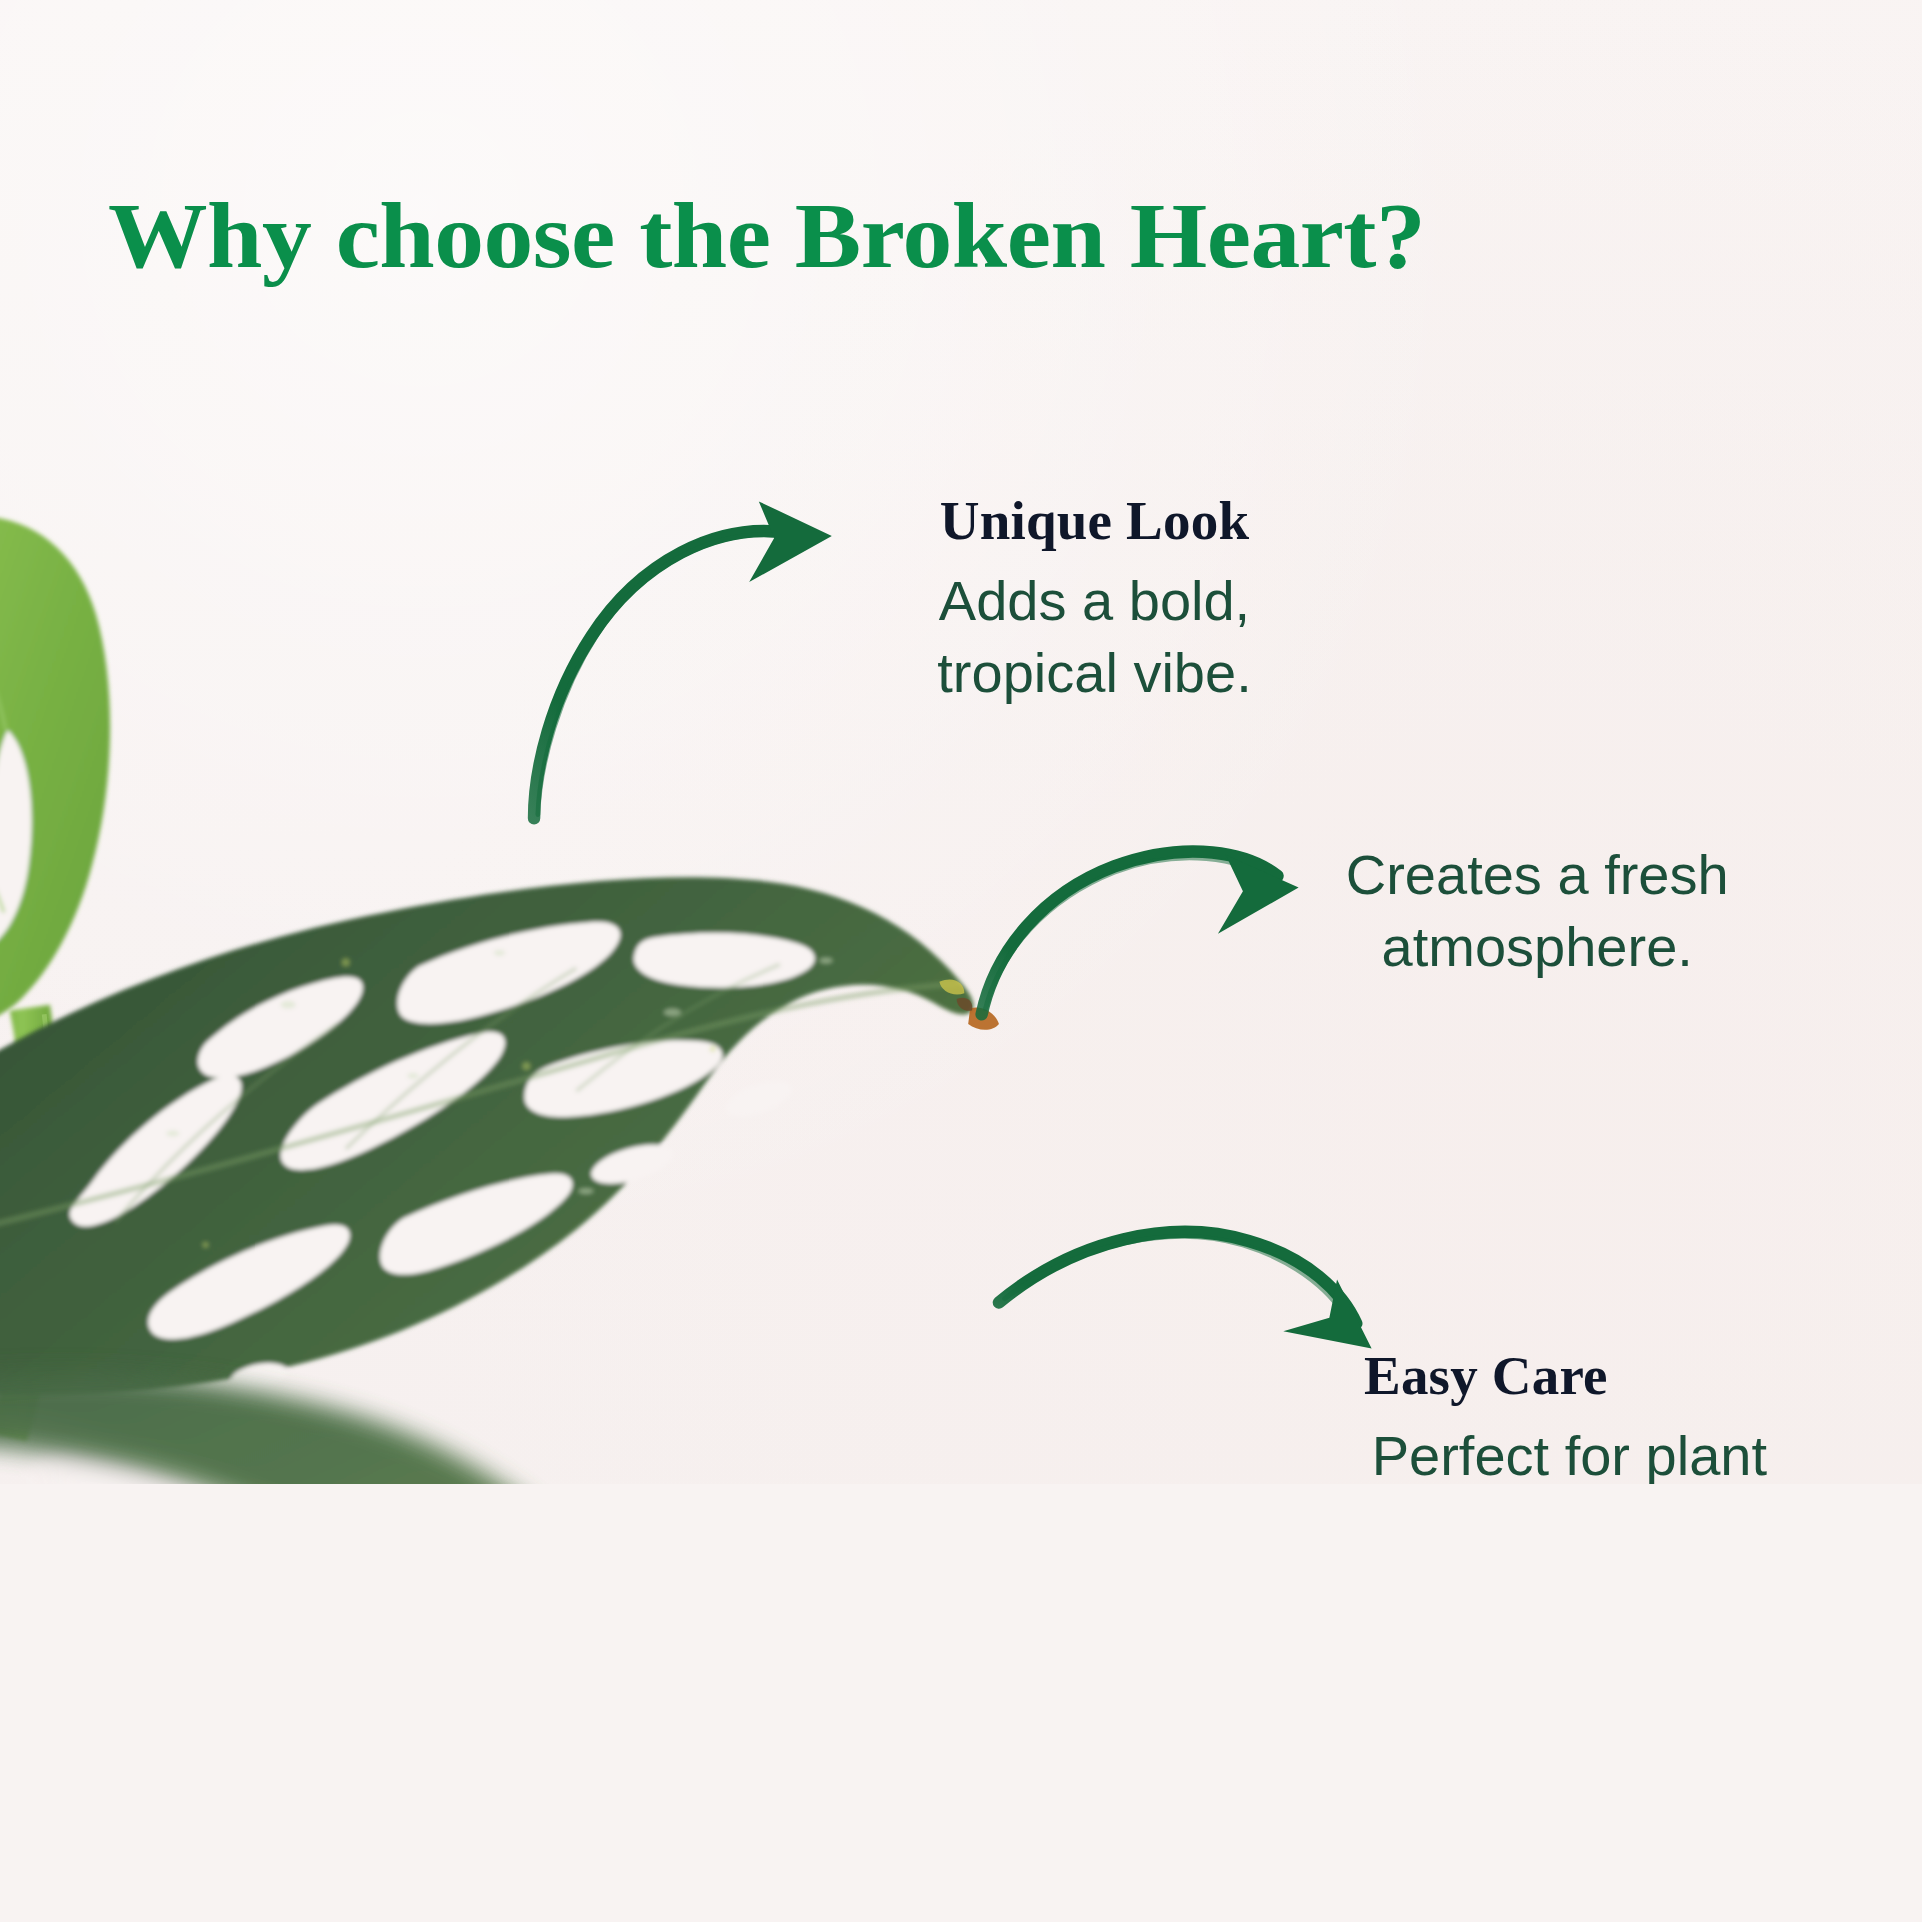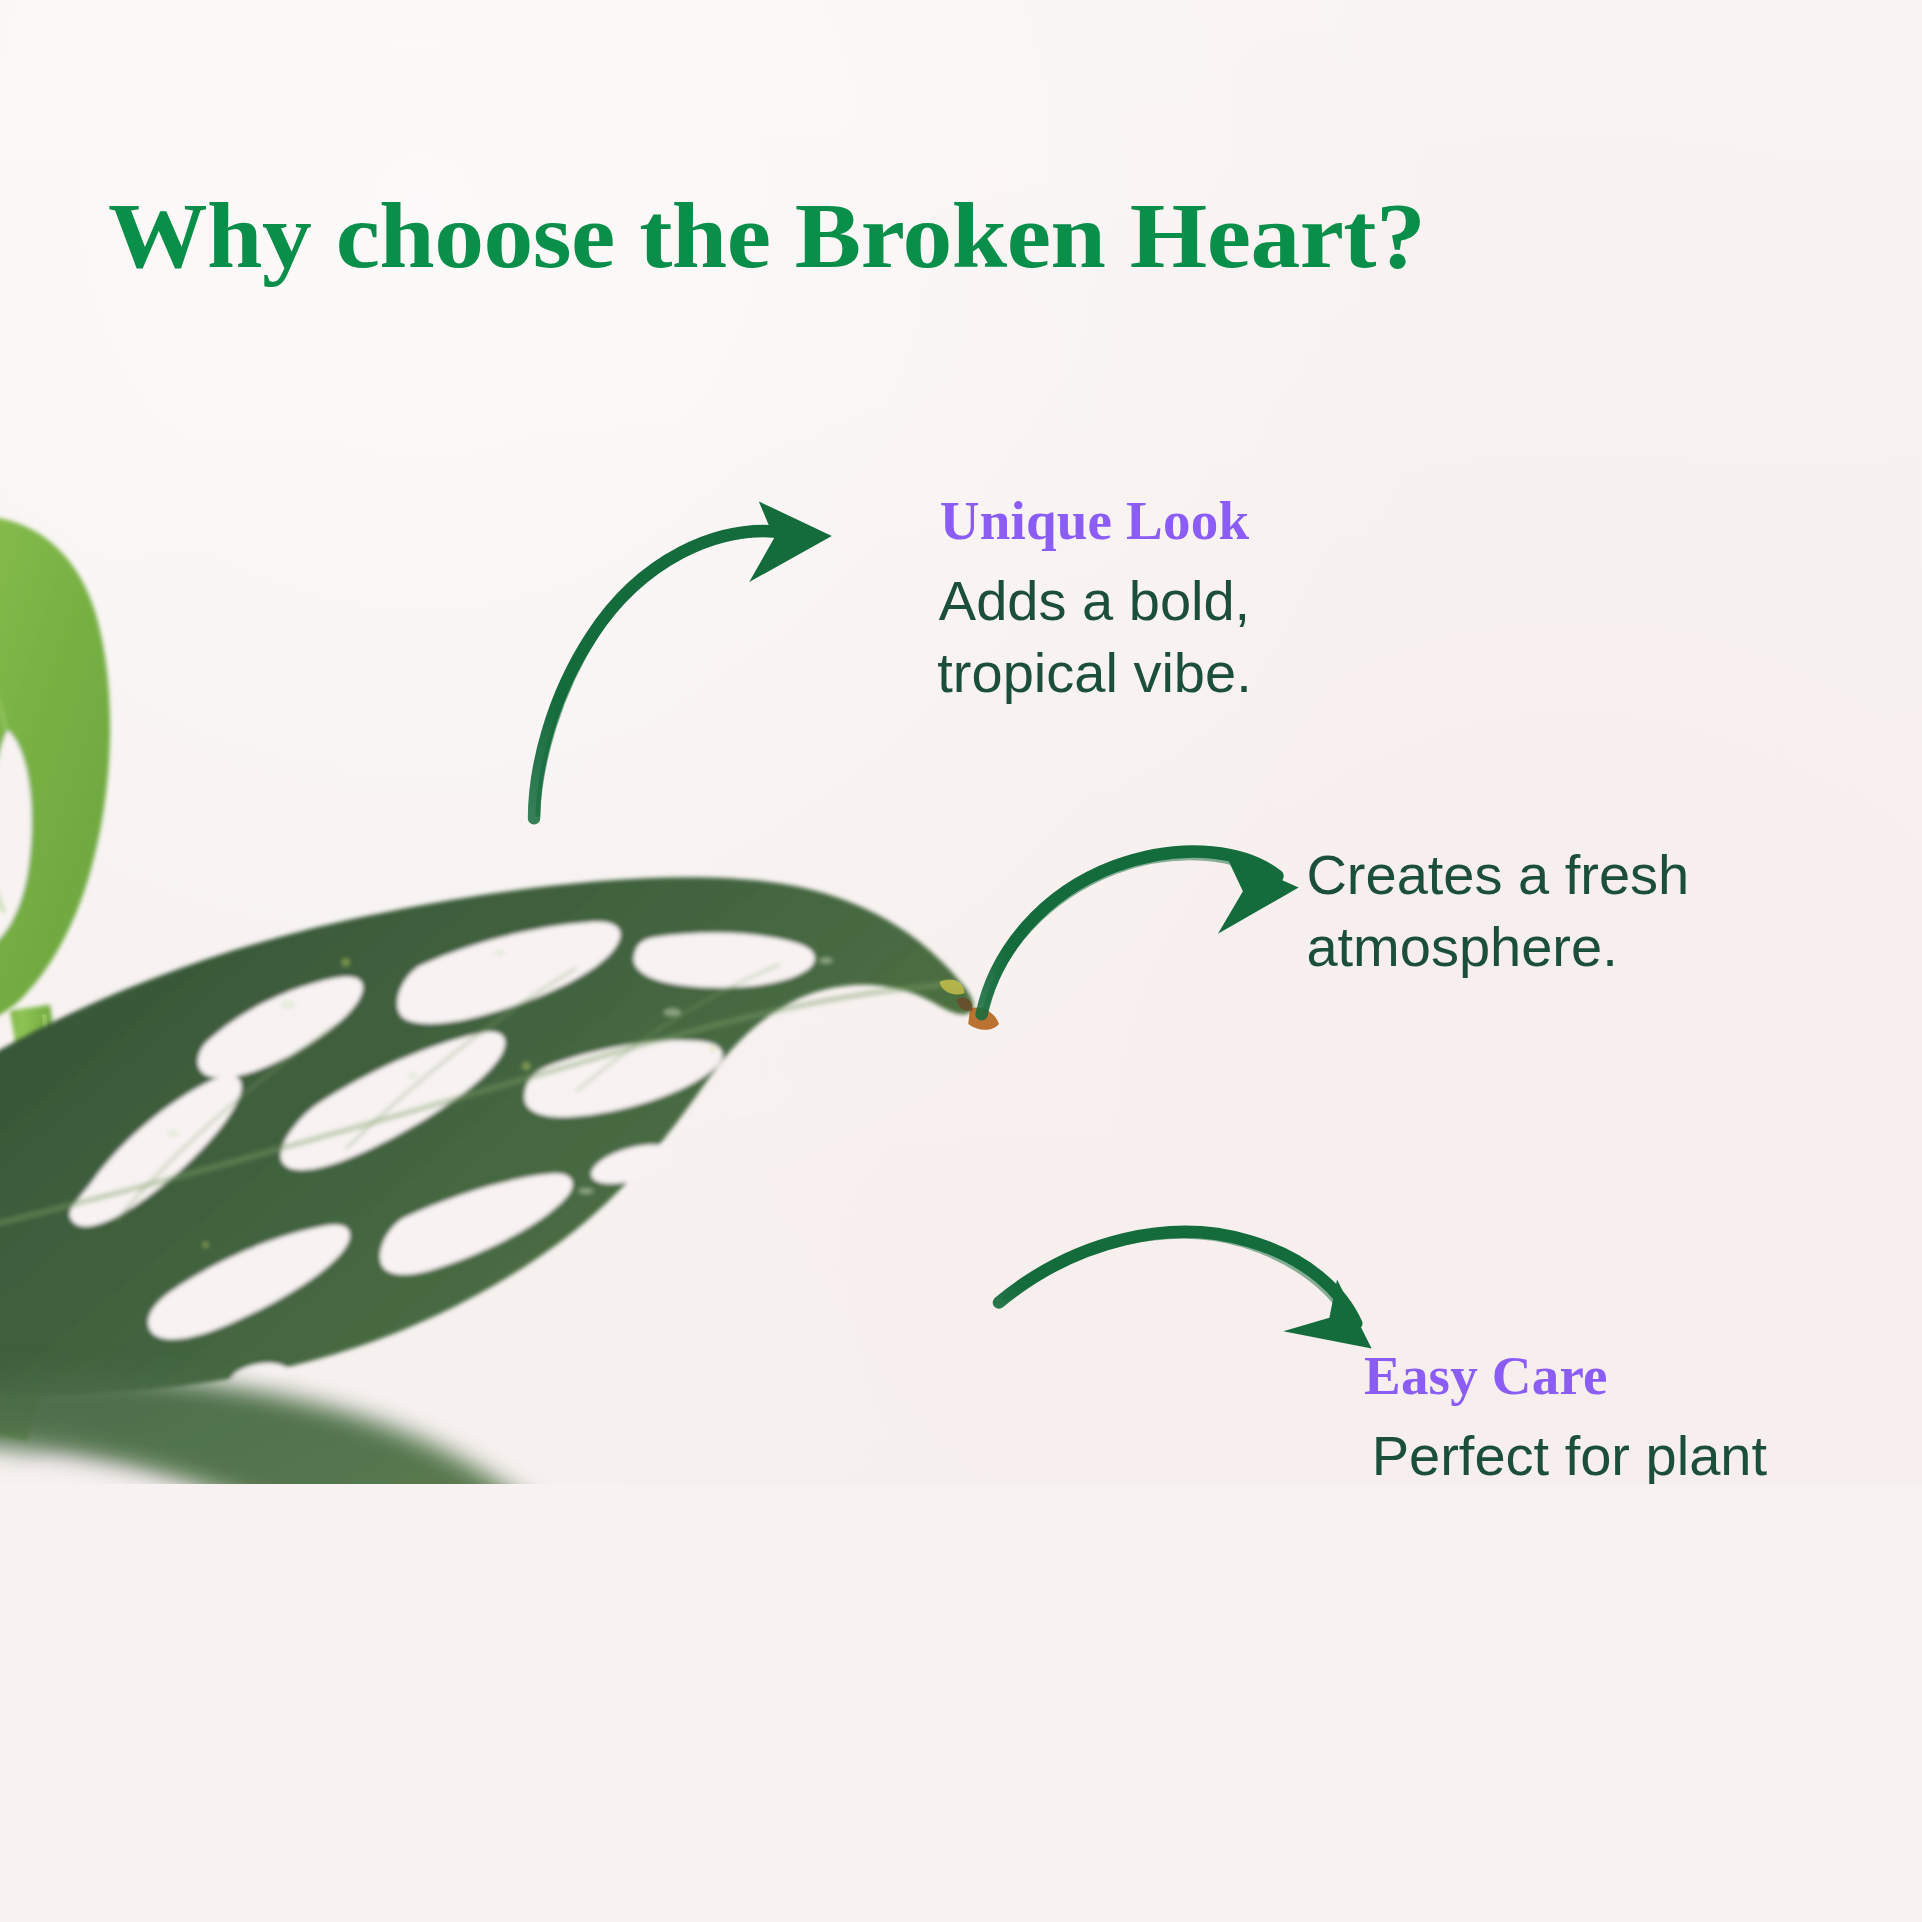--- a/index.html
+++ b/index.html
@@ -51,41 +51,41 @@
 
   
   .callout { position: absolute; }
 
   .callout-heading {
     font-family: "Liberation Serif", "DejaVu Serif", serif;
     font-weight: 700;
     font-size: 55px;
     line-height: 1.12;
     letter-spacing: 0.2px;
-    color: #8b5cf6;
+    color: #0f172a;
     white-space: nowrap;
   }
 
   .callout-body {
     font-family: "Liberation Sans", sans-serif;
     font-weight: 400;
     font-size: 56px;
     line-height: 1.28;
     color: #1C4F3A;
     margin-top: 13.4px;
     white-space: pre-line;
   }
 
   #callout-unique      { left: 893px;  top: 490px;  text-align: center; width: 403px; }
   #callout-unique .callout-heading { text-align: center; }
   #callout-unique .callout-body    { text-align: center; }
 
   #callout-air         { left: 1316px; top: 826px;  width: 452px; }
   #callout-air .callout-heading { text-align: left; }
-  #callout-air .callout-body    { margin-left: -9.6px; }
+  #callout-air .callout-body    { text-align: center; margin-left: -9.6px; }
 
   #callout-easy        { left: 1364px; top: 1345px; width: 403px; }
   #callout-easy .callout-heading { text-align: left; }
   #callout-easy .callout-body    { text-align: right; }
 
   
   #plant-layer, #arrow-layer {
     position: absolute; inset: 0;
     width: 1922px; height: 1922px;
     pointer-events: none;

